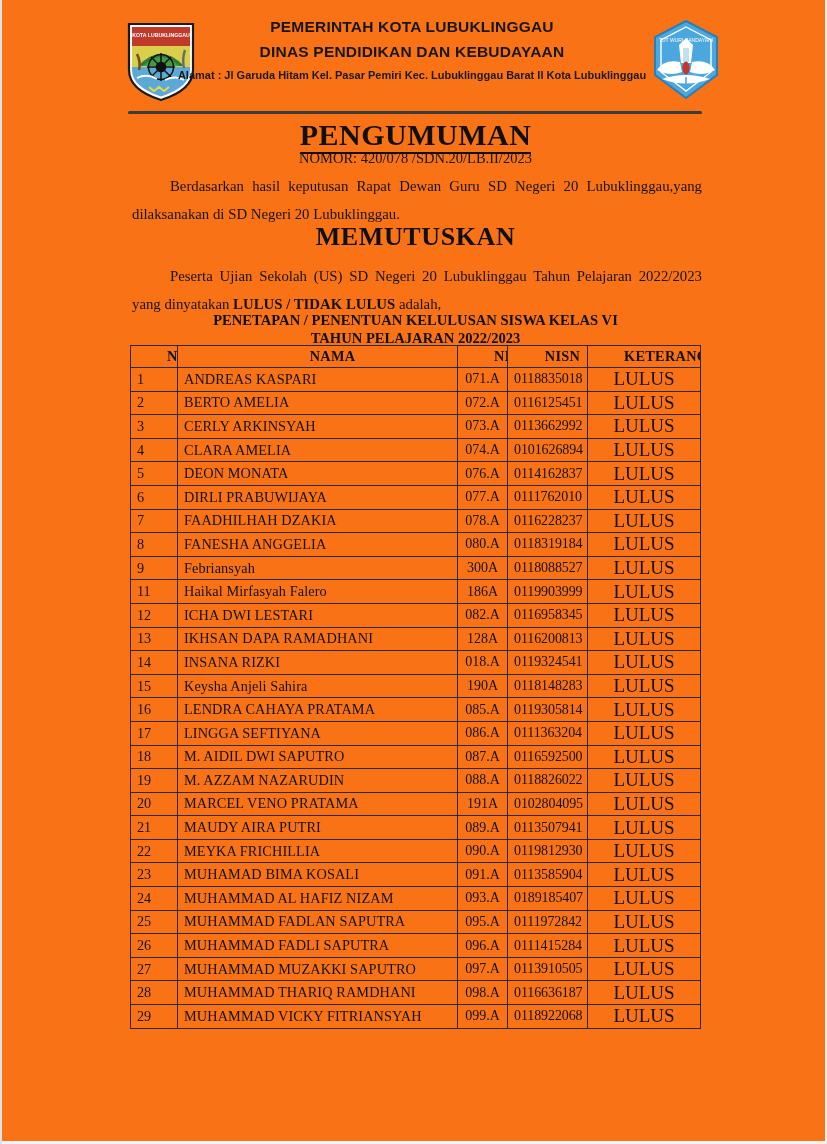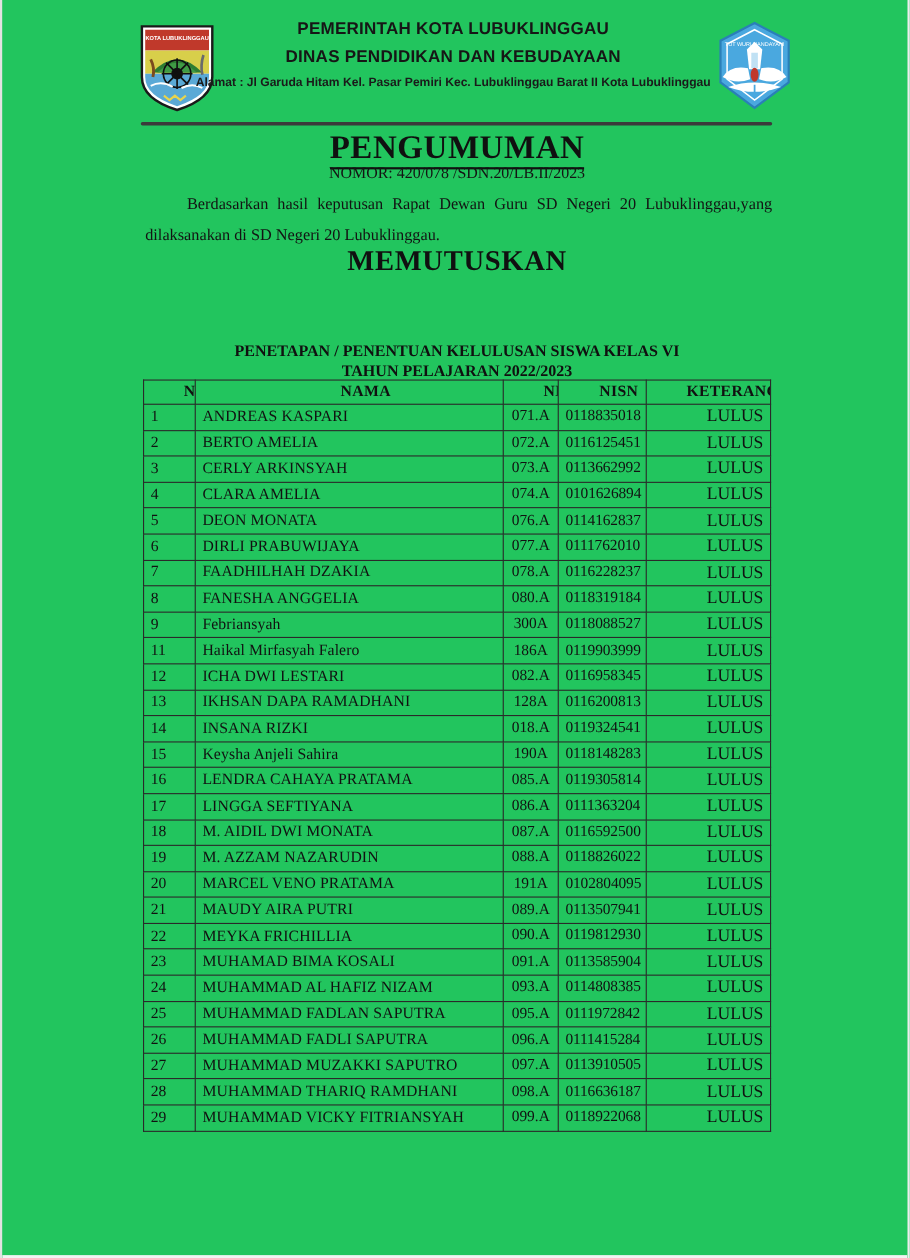--- a/index.html
+++ b/index.html
@@ -8,21 +8,21 @@
     background: #ffffff;
   }
   body {
     font-family: "Liberation Serif", serif;
     color: #111111;
   }
   .page {
     position: relative;
     width: 827px;
     height: 1144px;
-    background: #22c55e;
+    background: #f97316;
     overflow: hidden;
     border-left: 2px solid #e2e2e2;
     border-right: 2px solid #ededed;
     box-sizing: border-box;
   }
   .page::after {
     content: "";
     position: absolute;
     left: 0; right: 0; bottom: 0;
     height: 3px;
@@ -210,23 +210,23 @@
   td.nis {
     text-align: center;
     font-size: 14px;
   }
   td.nisn {
     text-align: center;
     font-size: 14px;
     letter-spacing: -0.1px;
   }
   td.ket {
-    text-align: right;
+    text-align: center;
     padding-left: 8px;
-    font-size: 16px;
+    font-size: 19px;
   }
   
   td.nama.mixed { text-transform: none; }
 </style>
 </head>
 <body>
 
 <div class="page">
 
   <div class="letterhead">
@@ -282,20 +282,21 @@
 
   <div class="doc-title">
     <span>PENGUMUMAN</span>
   </div>
   <div class="doc-number">NOMOR: 420/078 /SDN.20/LB.II/2023</div>
 
   <div class="para1">Berdasarkan hasil keputusan Rapat Dewan Guru SD Negeri 20 Lubuklinggau,yang dilaksanakan di SD Negeri 20 Lubuklinggau.</div>
 
   <div class="memutuskan">MEMUTUSKAN</div>
 
+  <div class="para2"><span>Peserta Ujian Sekolah (US) SD Negeri 20 Lubuklinggau Tahun Pelajaran 2022/2023 yang dinyatakan </span><b>LULUS / TIDAK LULUS</b><span> adalah,</span></div>
 
   <div class="subtitle">
     <div>PENETAPAN / PENENTUAN KELULUSAN SISWA KELAS VI</div>
     <div>TAHUN PELAJARAN 2022/2023</div>
   </div>
 
   <div class="tbl-wrap">
     <table class="roster">
       <colgroup>
         <col class="c-no">
@@ -421,21 +422,21 @@
           </tr>
           <tr>
             <td class="no">17</td>
             <td class="nama">LINGGA SEFTIYANA</td>
             <td class="nis">086.A</td>
             <td class="nisn">0111363204</td>
             <td class="ket">LULUS</td>
           </tr>
           <tr>
             <td class="no">18</td>
-            <td class="nama">M.  AIDIL DWI MONATA</td>
+            <td class="nama">M.  AIDIL DWI SAPUTRO</td>
             <td class="nis">087.A</td>
             <td class="nisn">0116592500</td>
             <td class="ket">LULUS</td>
           </tr>
           <tr>
             <td class="no">19</td>
             <td class="nama">M. AZZAM NAZARUDIN</td>
             <td class="nis">088.A</td>
             <td class="nisn">0118826022</td>
             <td class="ket">LULUS</td>
@@ -465,21 +466,21 @@
             <td class="no">23</td>
             <td class="nama">MUHAMAD BIMA KOSALI</td>
             <td class="nis">091.A</td>
             <td class="nisn">0113585904</td>
             <td class="ket">LULUS</td>
           </tr>
           <tr>
             <td class="no">24</td>
             <td class="nama">MUHAMMAD AL HAFIZ NIZAM</td>
             <td class="nis">093.A</td>
-            <td class="nisn">0114808385</td>
+            <td class="nisn">0189185407</td>
             <td class="ket">LULUS</td>
           </tr>
           <tr>
             <td class="no">25</td>
             <td class="nama">MUHAMMAD FADLAN SAPUTRA</td>
             <td class="nis">095.A</td>
             <td class="nisn">0111972842</td>
             <td class="ket">LULUS</td>
           </tr>
           <tr>

